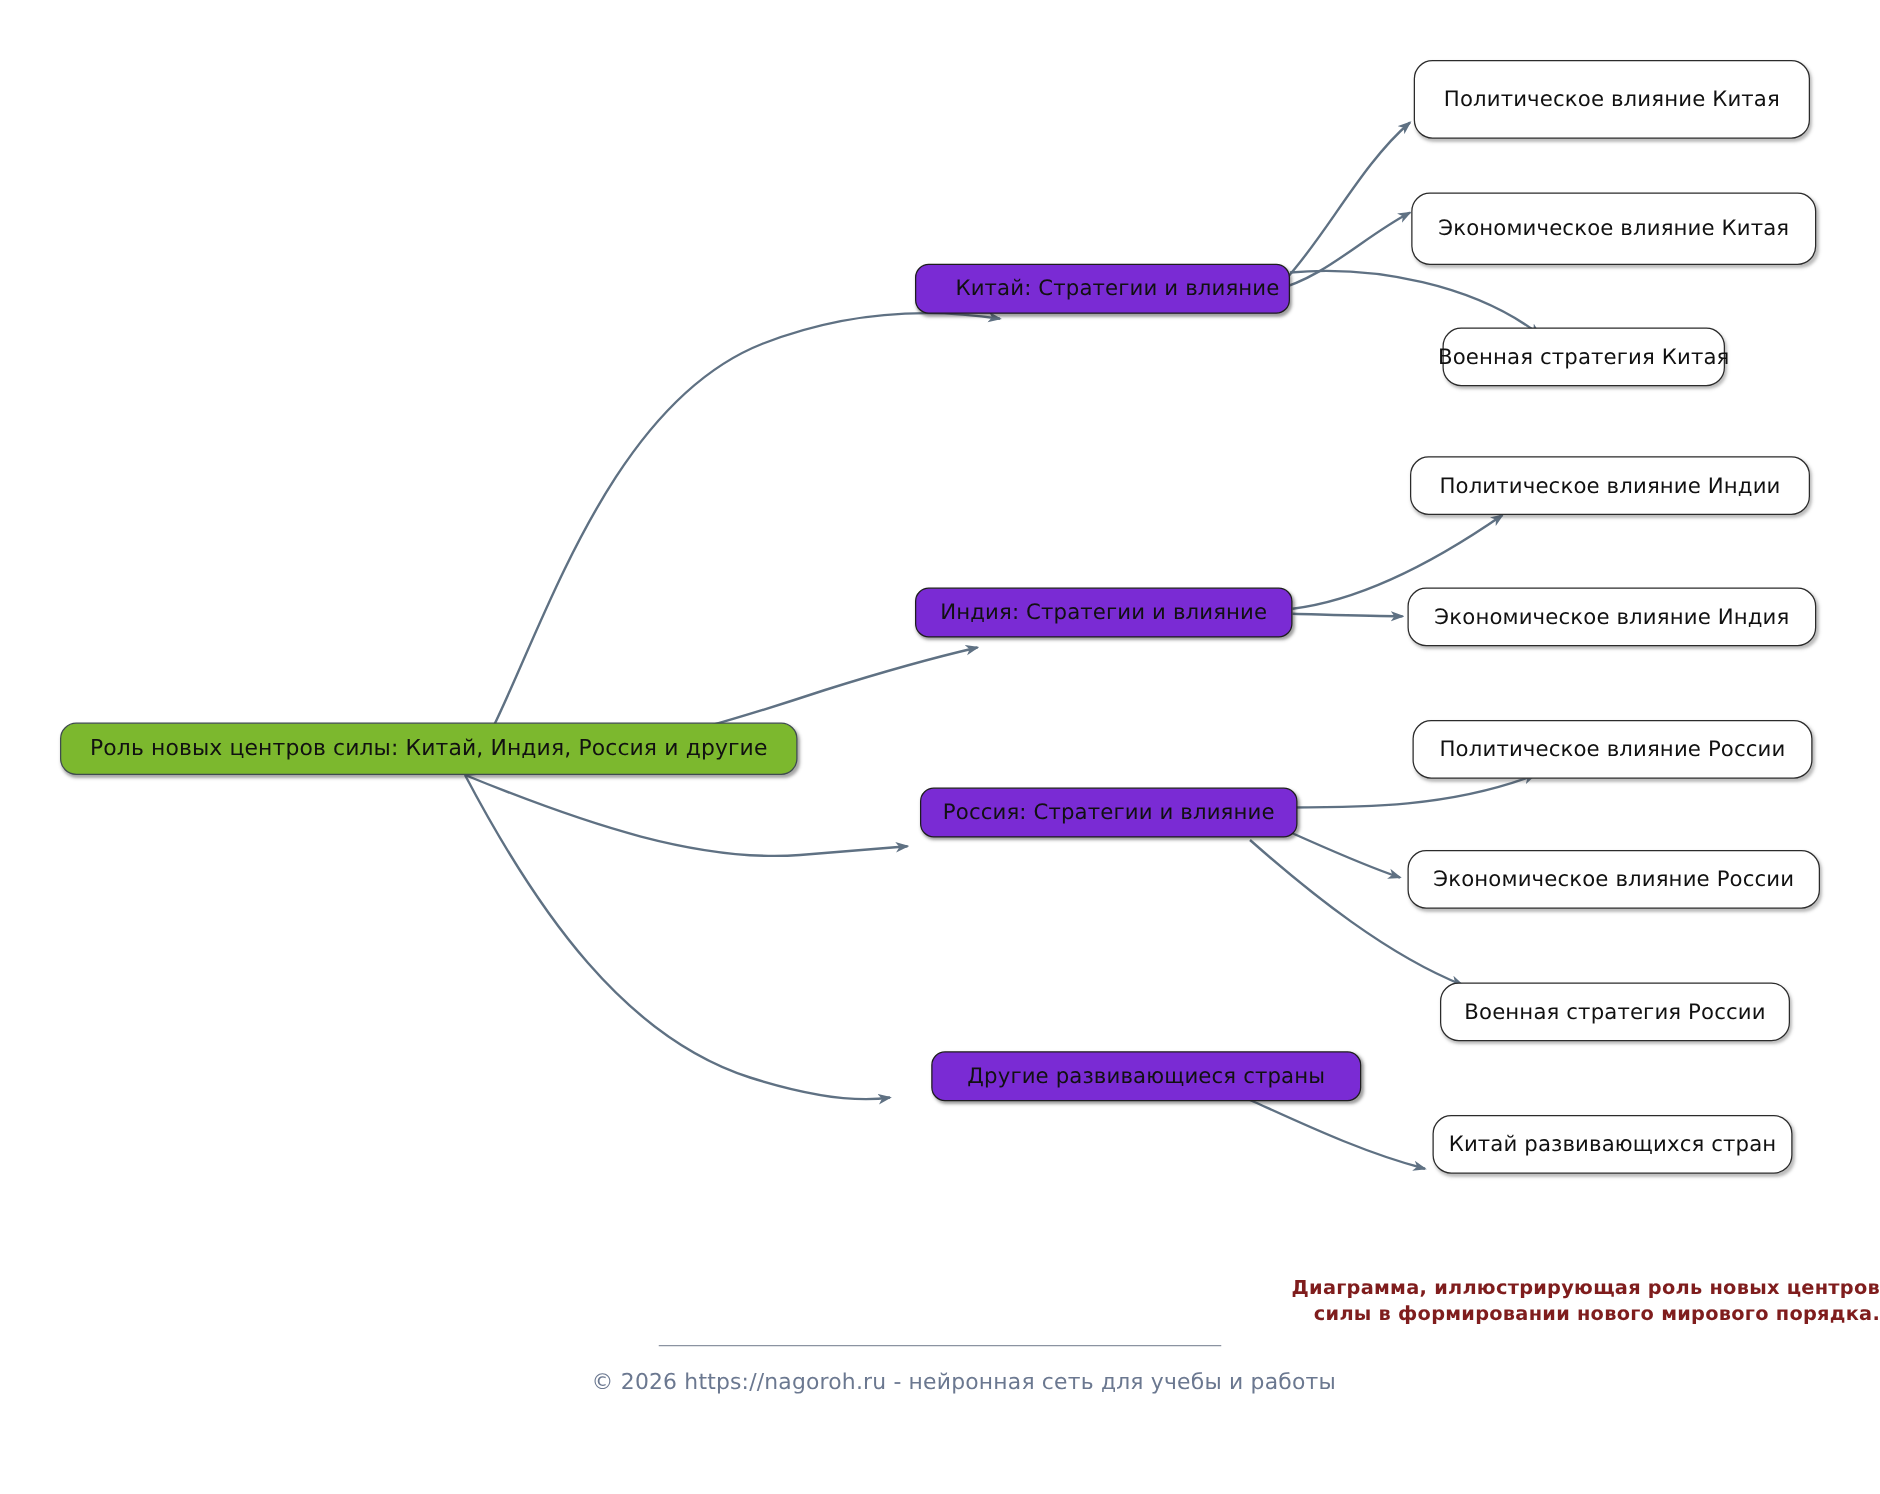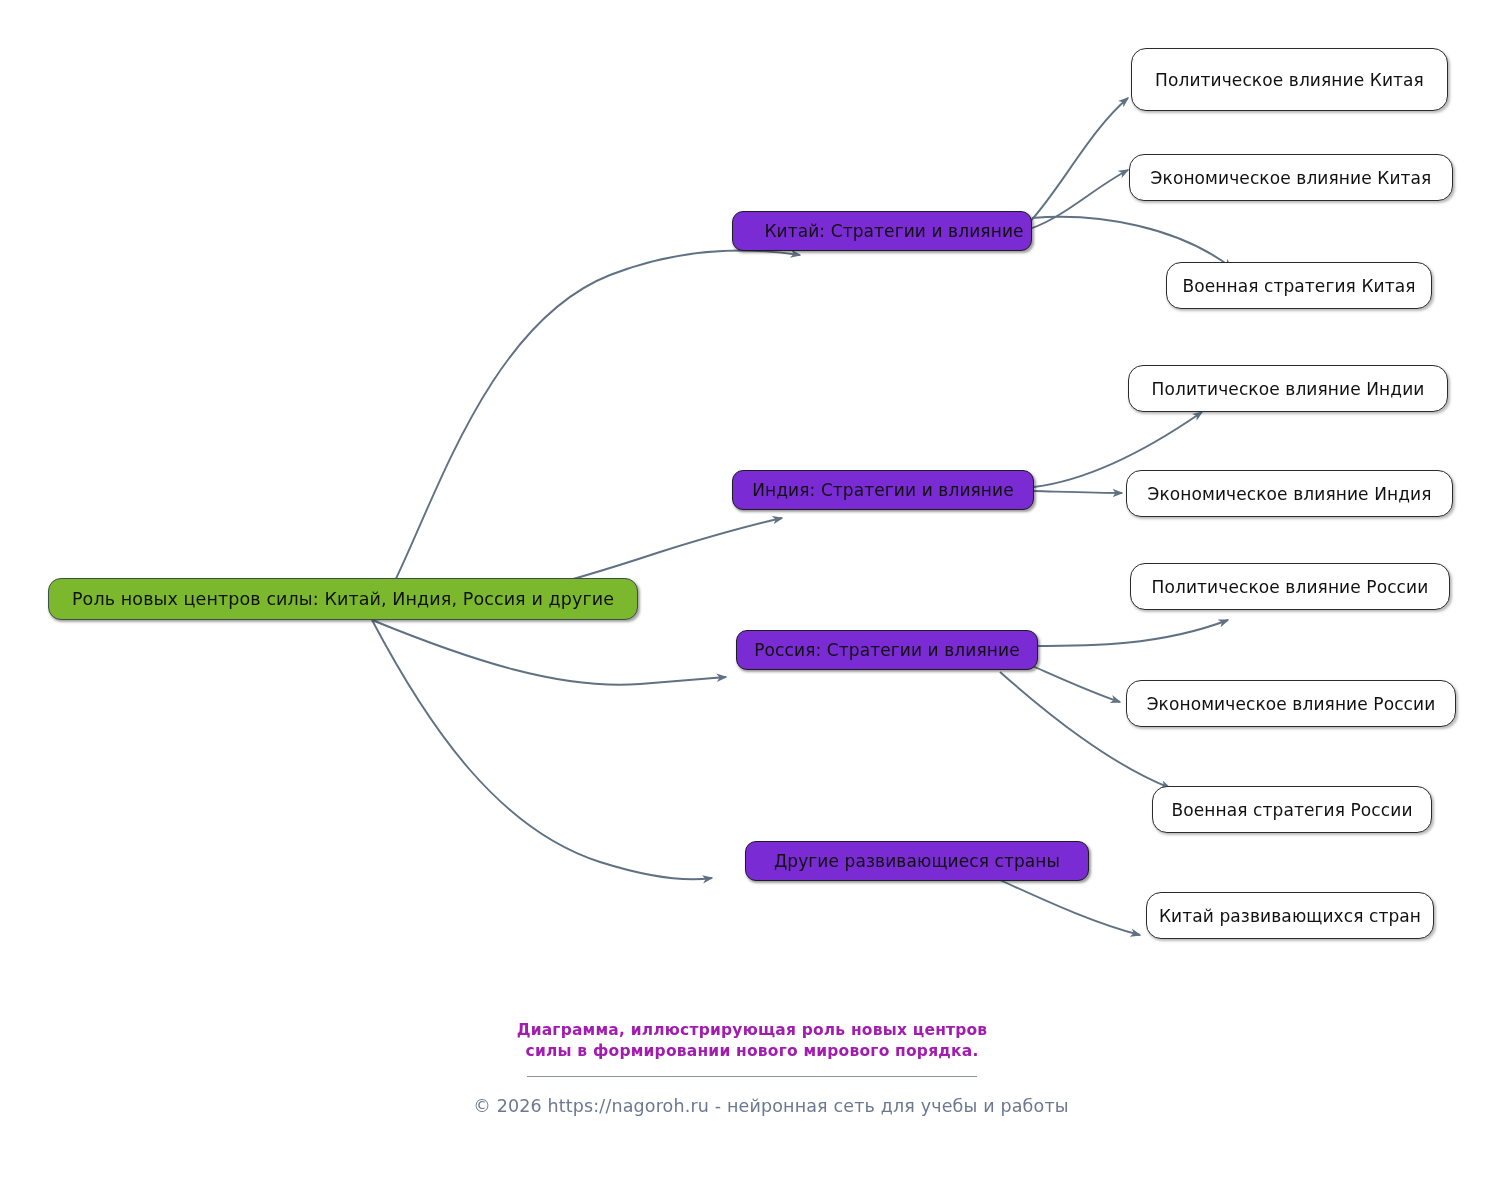--- a/index.html
+++ b/index.html
@@ -75,23 +75,24 @@
   #caption {
     position: absolute;
     left: 0;
     top: 1020px;
     width: 1504px;
     text-align: center;
   }
   #caption .cap-line {
     font-size: 15.5px;
     font-weight: bold;
-    color: #a21caf;
+    color: #7f1d1d;
     line-height: 21px;
     letter-spacing: 0.2px;
+    text-align: right;
   }
   #caption .rule {
     width: 450px;
     height: 0;
     margin: 14px auto 0 auto;
     border-top: 1.4px solid #8b93a1;
   }
   #footer {
     position: absolute;
     left: 0;
@@ -140,41 +141,41 @@
   <div class="node root" style="left:48px; top:578px; width:590px; height:42px;">
     <span>Роль новых центров силы: Китай, Индия, Россия и другие</span>
   </div>
 
   <div class="node branch" style="left:732px; top:211px; width:300px; height:40px;padding-left:24px;">
     <span>Китай: Стратегии и влияние</span>
   </div>
   <div class="node leaf" style="left:1131px; top:48px; width:317px; height:63px;">
     <span>Политическое влияние Китая</span>
   </div>
-  <div class="node leaf" style="left:1129px; top:154px; width:324px; height:47px;">
+  <div class="node leaf" style="left:1129px; top:154px; width:324px; height:58px;">
     <span>Экономическое влияние Китая</span>
   </div>
-  <div class="node leaf" style="left:1154px; top:262px; width:266px; height:47px;margin-left:12px;">
+  <div class="node leaf" style="left:1154px; top:262px; width:226px; height:47px;">
     <span>Военная стратегия Китая</span>
   </div>
 
   <div class="node branch" style="left:732px; top:470px; width:302px; height:40px;">
     <span>Индия: Стратегии и влияние</span>
   </div>
   <div class="node leaf" style="left:1128px; top:365px; width:320px; height:47px;">
     <span>Политическое влияние Индии</span>
   </div>
   <div class="node leaf" style="left:1126px; top:470px; width:327px; height:47px;">
     <span>Экономическое влияние Индия</span>
   </div>
 
   <div class="node branch" style="left:736px; top:630px; width:302px; height:40px;">
     <span>Россия: Стратегии и влияние</span>
   </div>
-  <div class="node leaf" style="left:1130px; top:563px; width:320px; height:47px;">
+  <div class="node leaf" style="left:1130px; top:576px; width:320px; height:47px;">
     <span>Политическое влияние России</span>
   </div>
   <div class="node leaf" style="left:1126px; top:680px; width:330px; height:47px;">
     <span>Экономическое влияние России</span>
   </div>
   <div class="node leaf" style="left:1152px; top:786px; width:280px; height:47px;">
     <span>Военная стратегия России</span>
   </div>
 
   <div class="node branch" style="left:745px; top:841px; width:344px; height:40px;">

